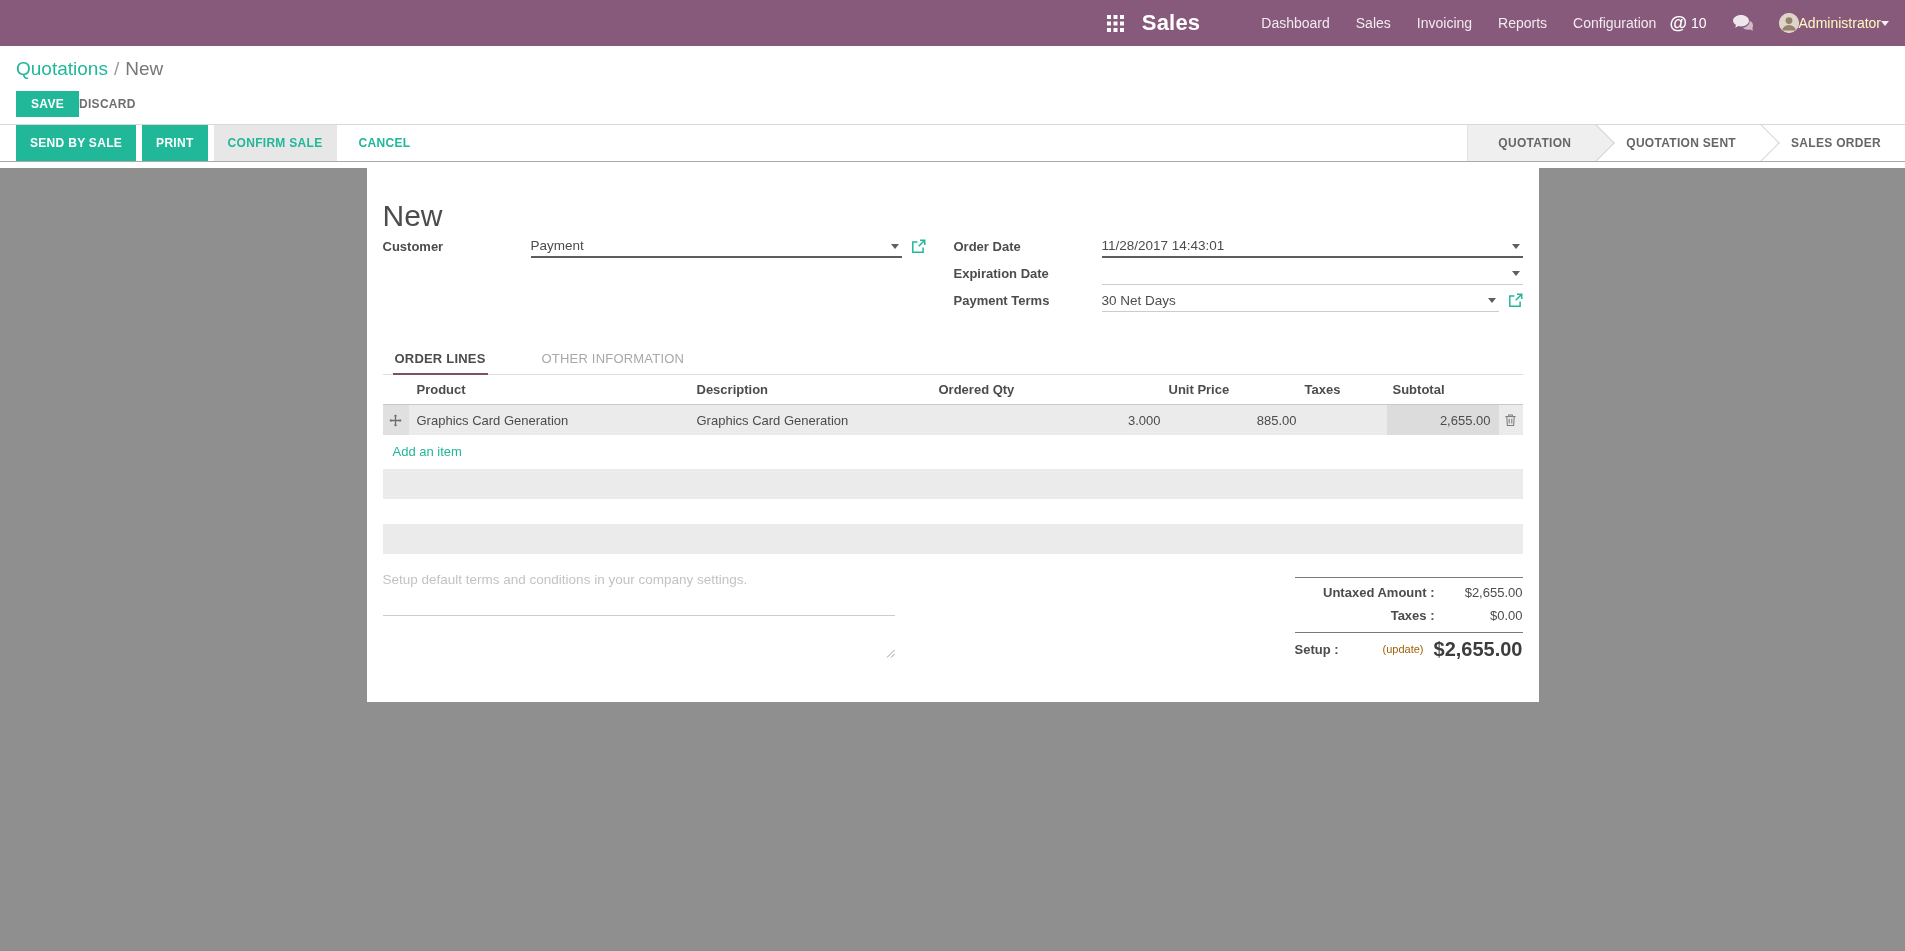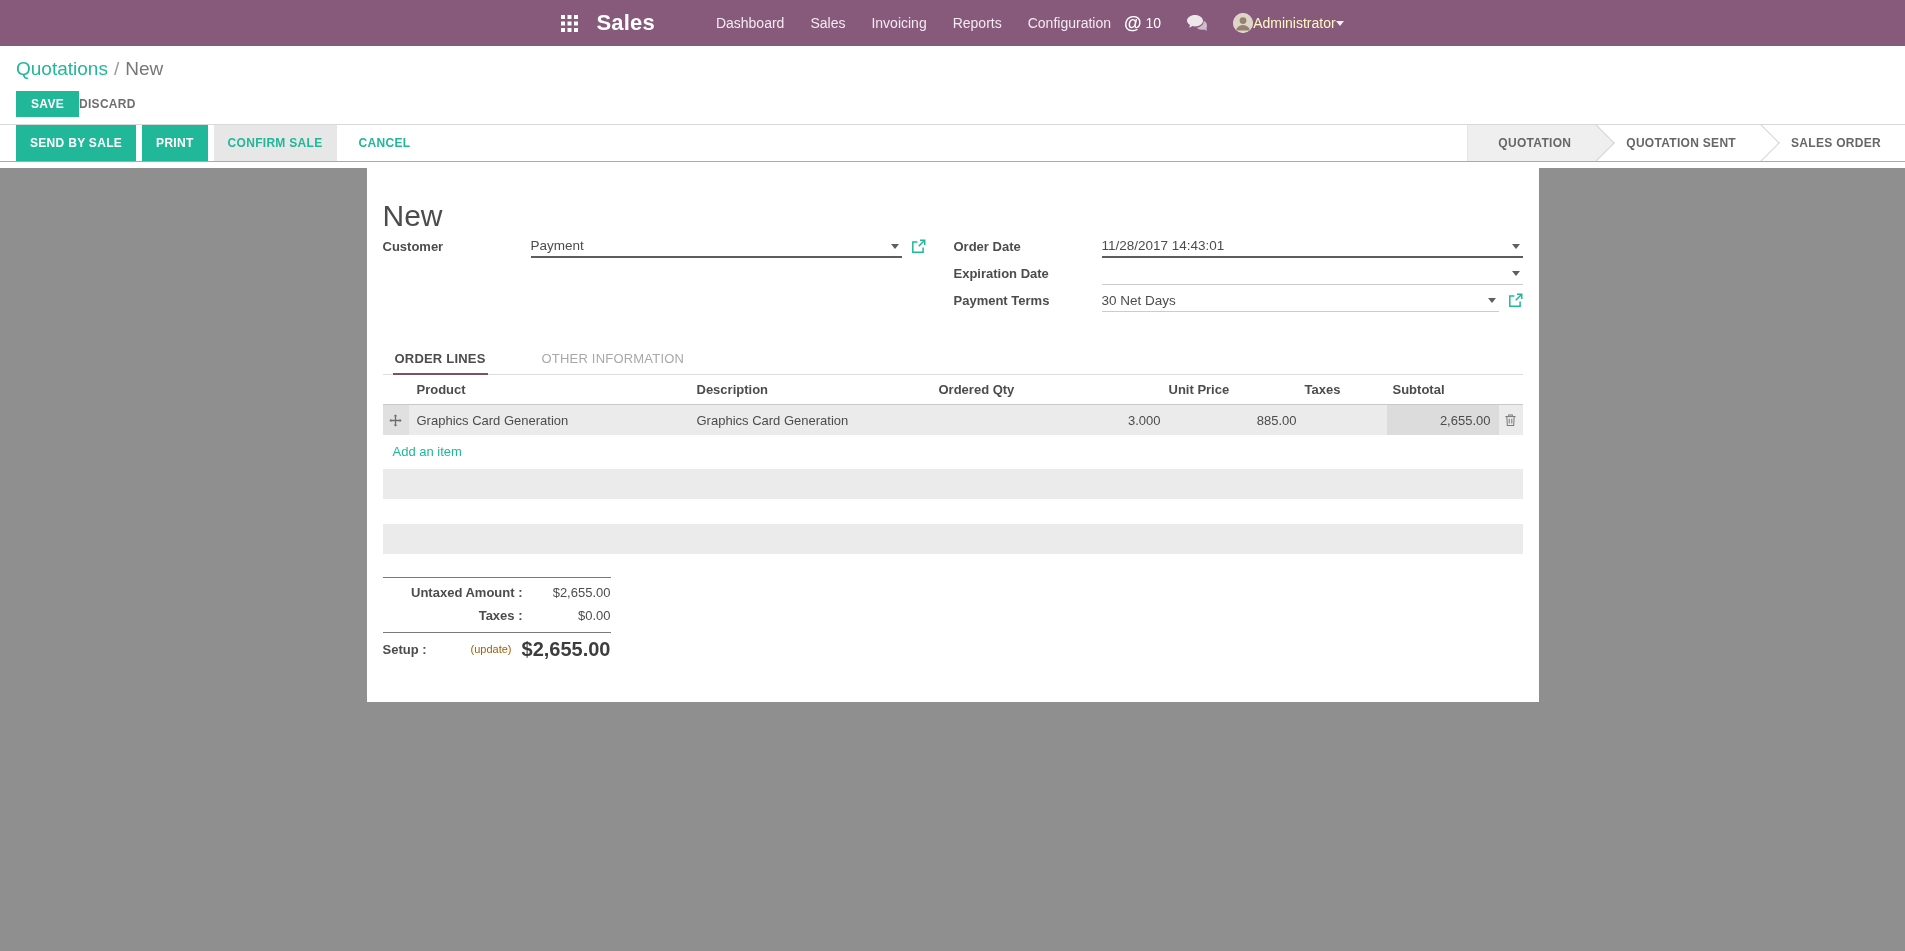--- a/index.html
+++ b/index.html
@@ -1,21 +1,21 @@
 <!DOCTYPE html>
 <html><head>
 <meta charset="utf-8">
 <style>
   * { margin:0; padding:0; box-sizing:border-box; }
   html,body { width:1905px; height:951px; overflow:hidden; }
   body { font-family:"Liberation Sans", sans-serif; color:#4c4c4c; background:#fff; }
   a { text-decoration:none; cursor:pointer; }
 
   
-  .navbar { height:46px; background:#875a7b; display:flex; align-items:center; justify-content:center; padding:0 16px; }
+  .navbar { height:46px; background:#875a7b; display:flex; align-items:center; justify-content:flex-end; padding:0 16px; }
   .nav-left { display:flex; align-items:center; height:100%; }
   .apps-btn { display:flex; align-items:center; margin-right:18px; }
   .brand { color:#fff; font-size:22px; font-weight:bold; margin-right:48px; letter-spacing:.2px; }
   .nav-item { color:#f2eaf0; font-size:14px; padding:0 13px; line-height:46px; }
   .nav-right { display:flex; align-items:center; gap:26px; color:#fff; }
   .systray-mail { color:#fff; font-size:14px; display:flex; align-items:center; gap:4px; }
   .at-glyph { font-size:18px; font-weight:bold; line-height:1; }
   .user-menu { display:flex; align-items:center; gap:0; color:#fef9c3; font-size:14px; }
   .avatar { width:20px; height:20px; border-radius:50%; overflow:hidden; display:inline-block; background:#e6e0d8; }
   .caret-down-w { width:0; height:0; border-left:4px solid transparent; border-right:4px solid transparent; border-top:5px solid #fff; opacity:.9; }
@@ -286,20 +286,31 @@
               </g>
             </svg>
         </div>
       </div>
       <a class="add-item">Add an item</a>
       <div class="gray-bar first"></div>
       <div class="gray-bar second"></div>
     </div>
 
     <div class="sheet-footer">
+      <div class="terms-block">
+        <textarea class="terms-area" placeholder="Setup default terms and conditions in your company settings." style=""></textarea>
+        <span class="resize-glyph">
+          <svg width="9" height="9" viewBox="0 0 9 9">
+              <g stroke="#999" stroke-width="1">
+                <path d="M8.5 1L1 8.5"></path>
+                <path d="M8.5 5L5 8.5"></path>
+              </g>
+            </svg>
+        </span>
+      </div>
       <div class="totals">
         <div class="trow">
           <span class="tlabel">Untaxed Amount :</span>
           <span class="tval">$2,655.00</span>
         </div>
         <div class="trow">
           <span class="tlabel">Taxes :</span>
           <span class="tval">$0.00</span>
         </div>
         <div class="totals-sep"></div>

